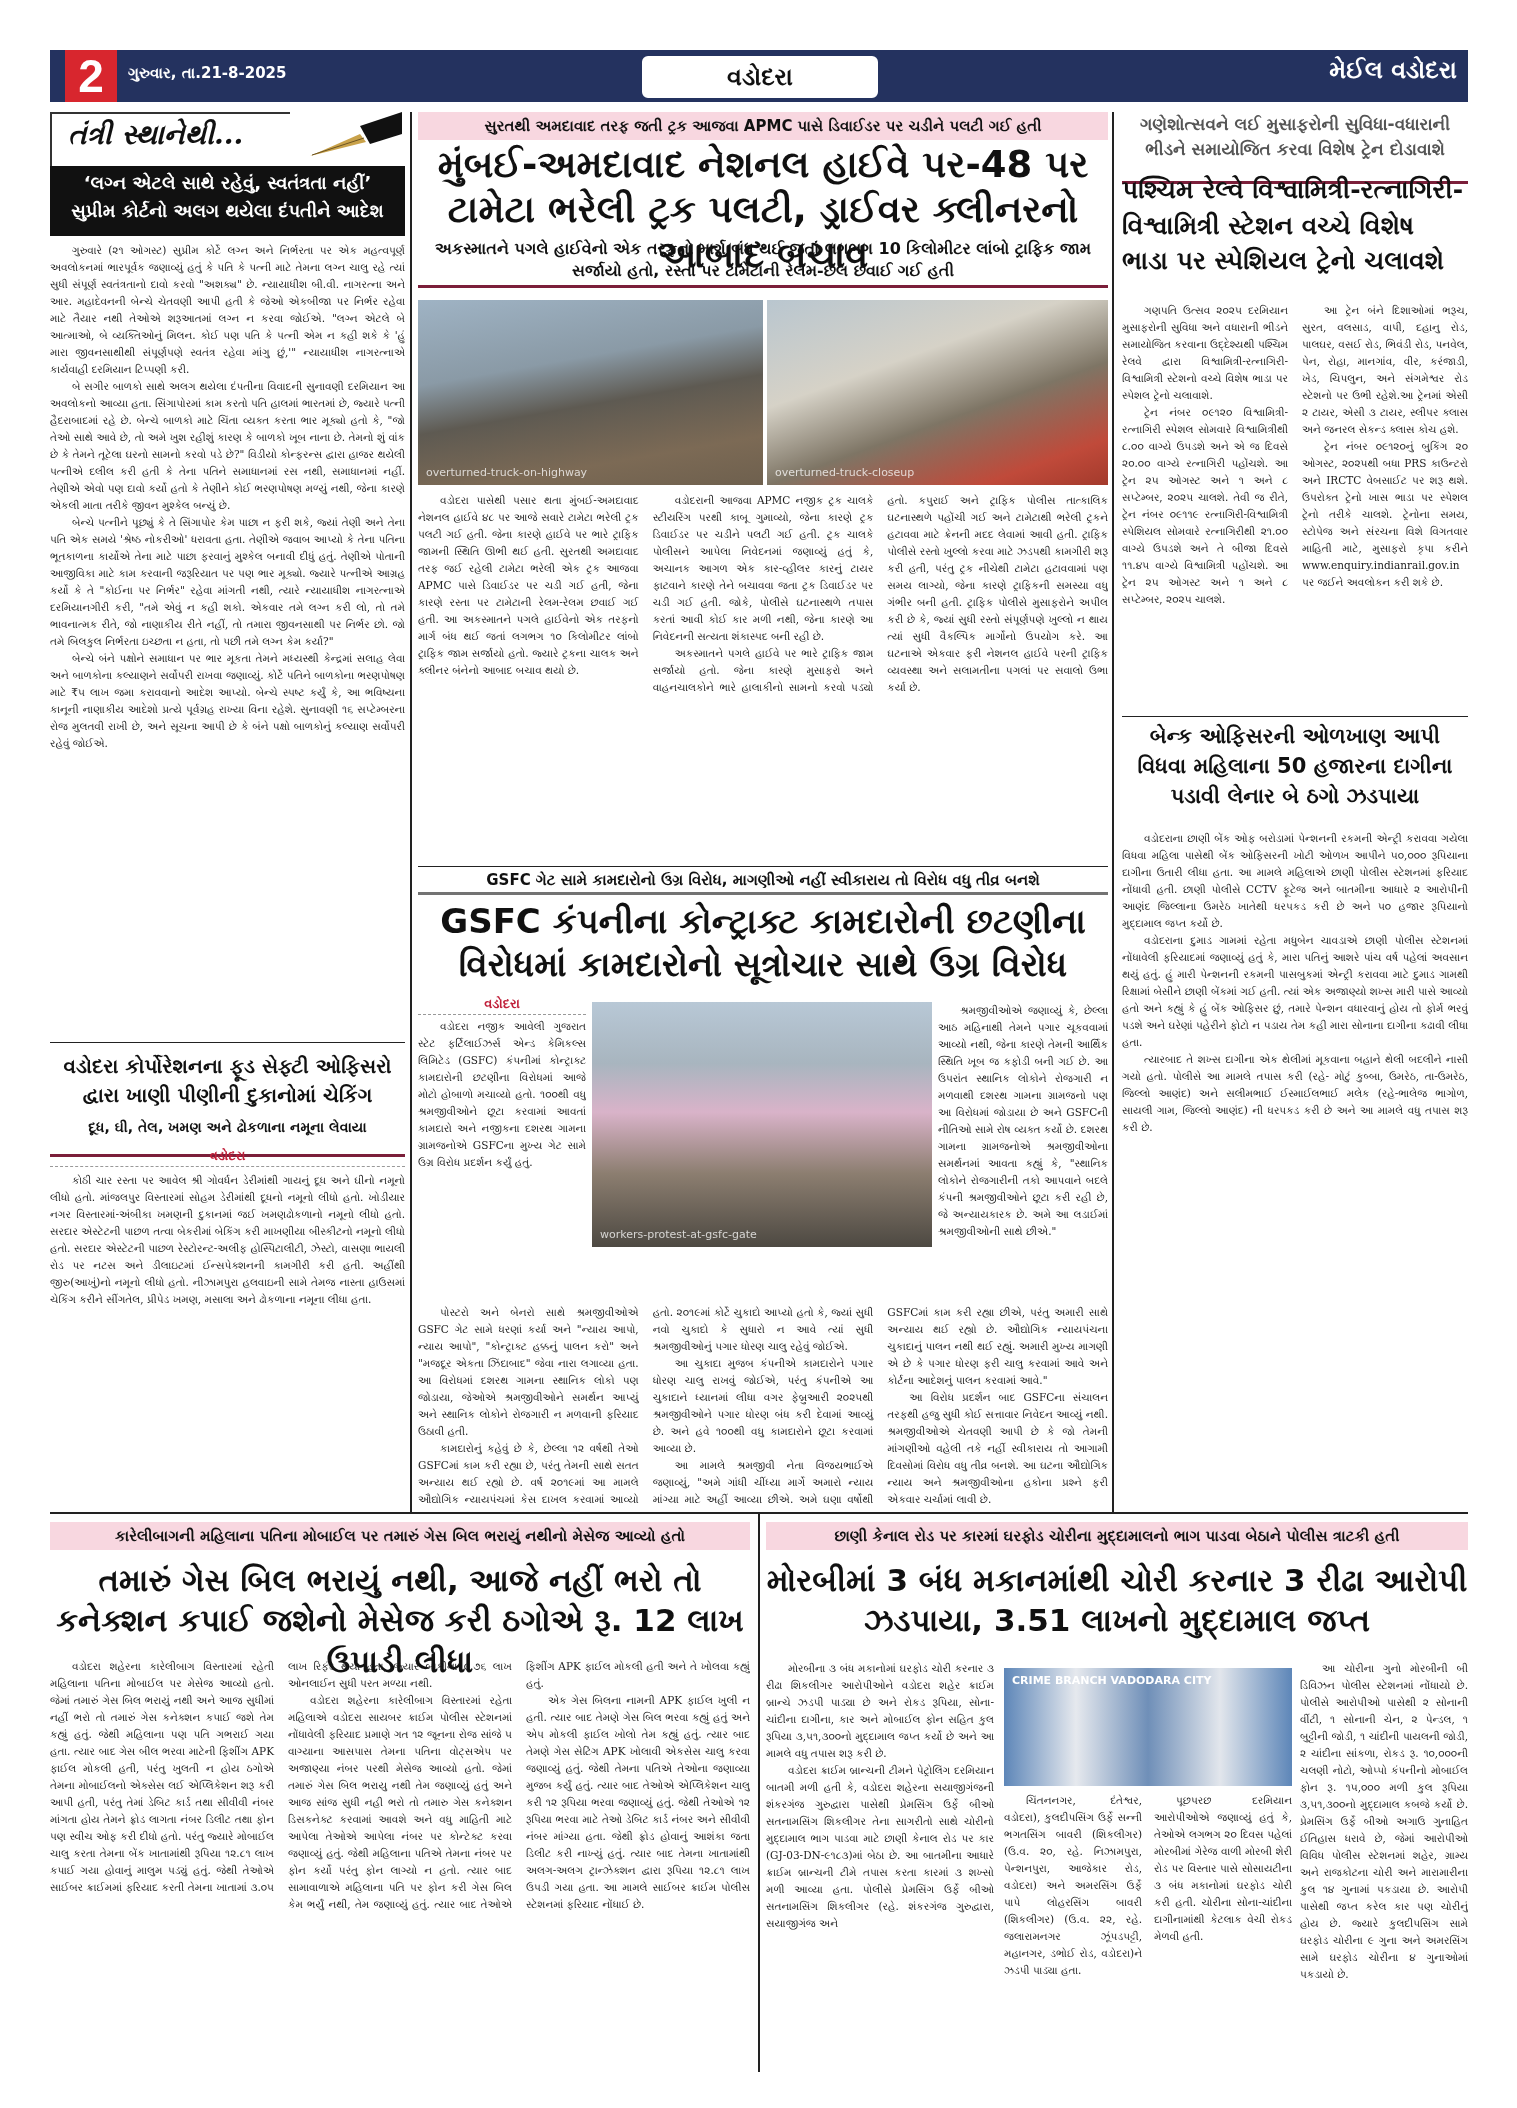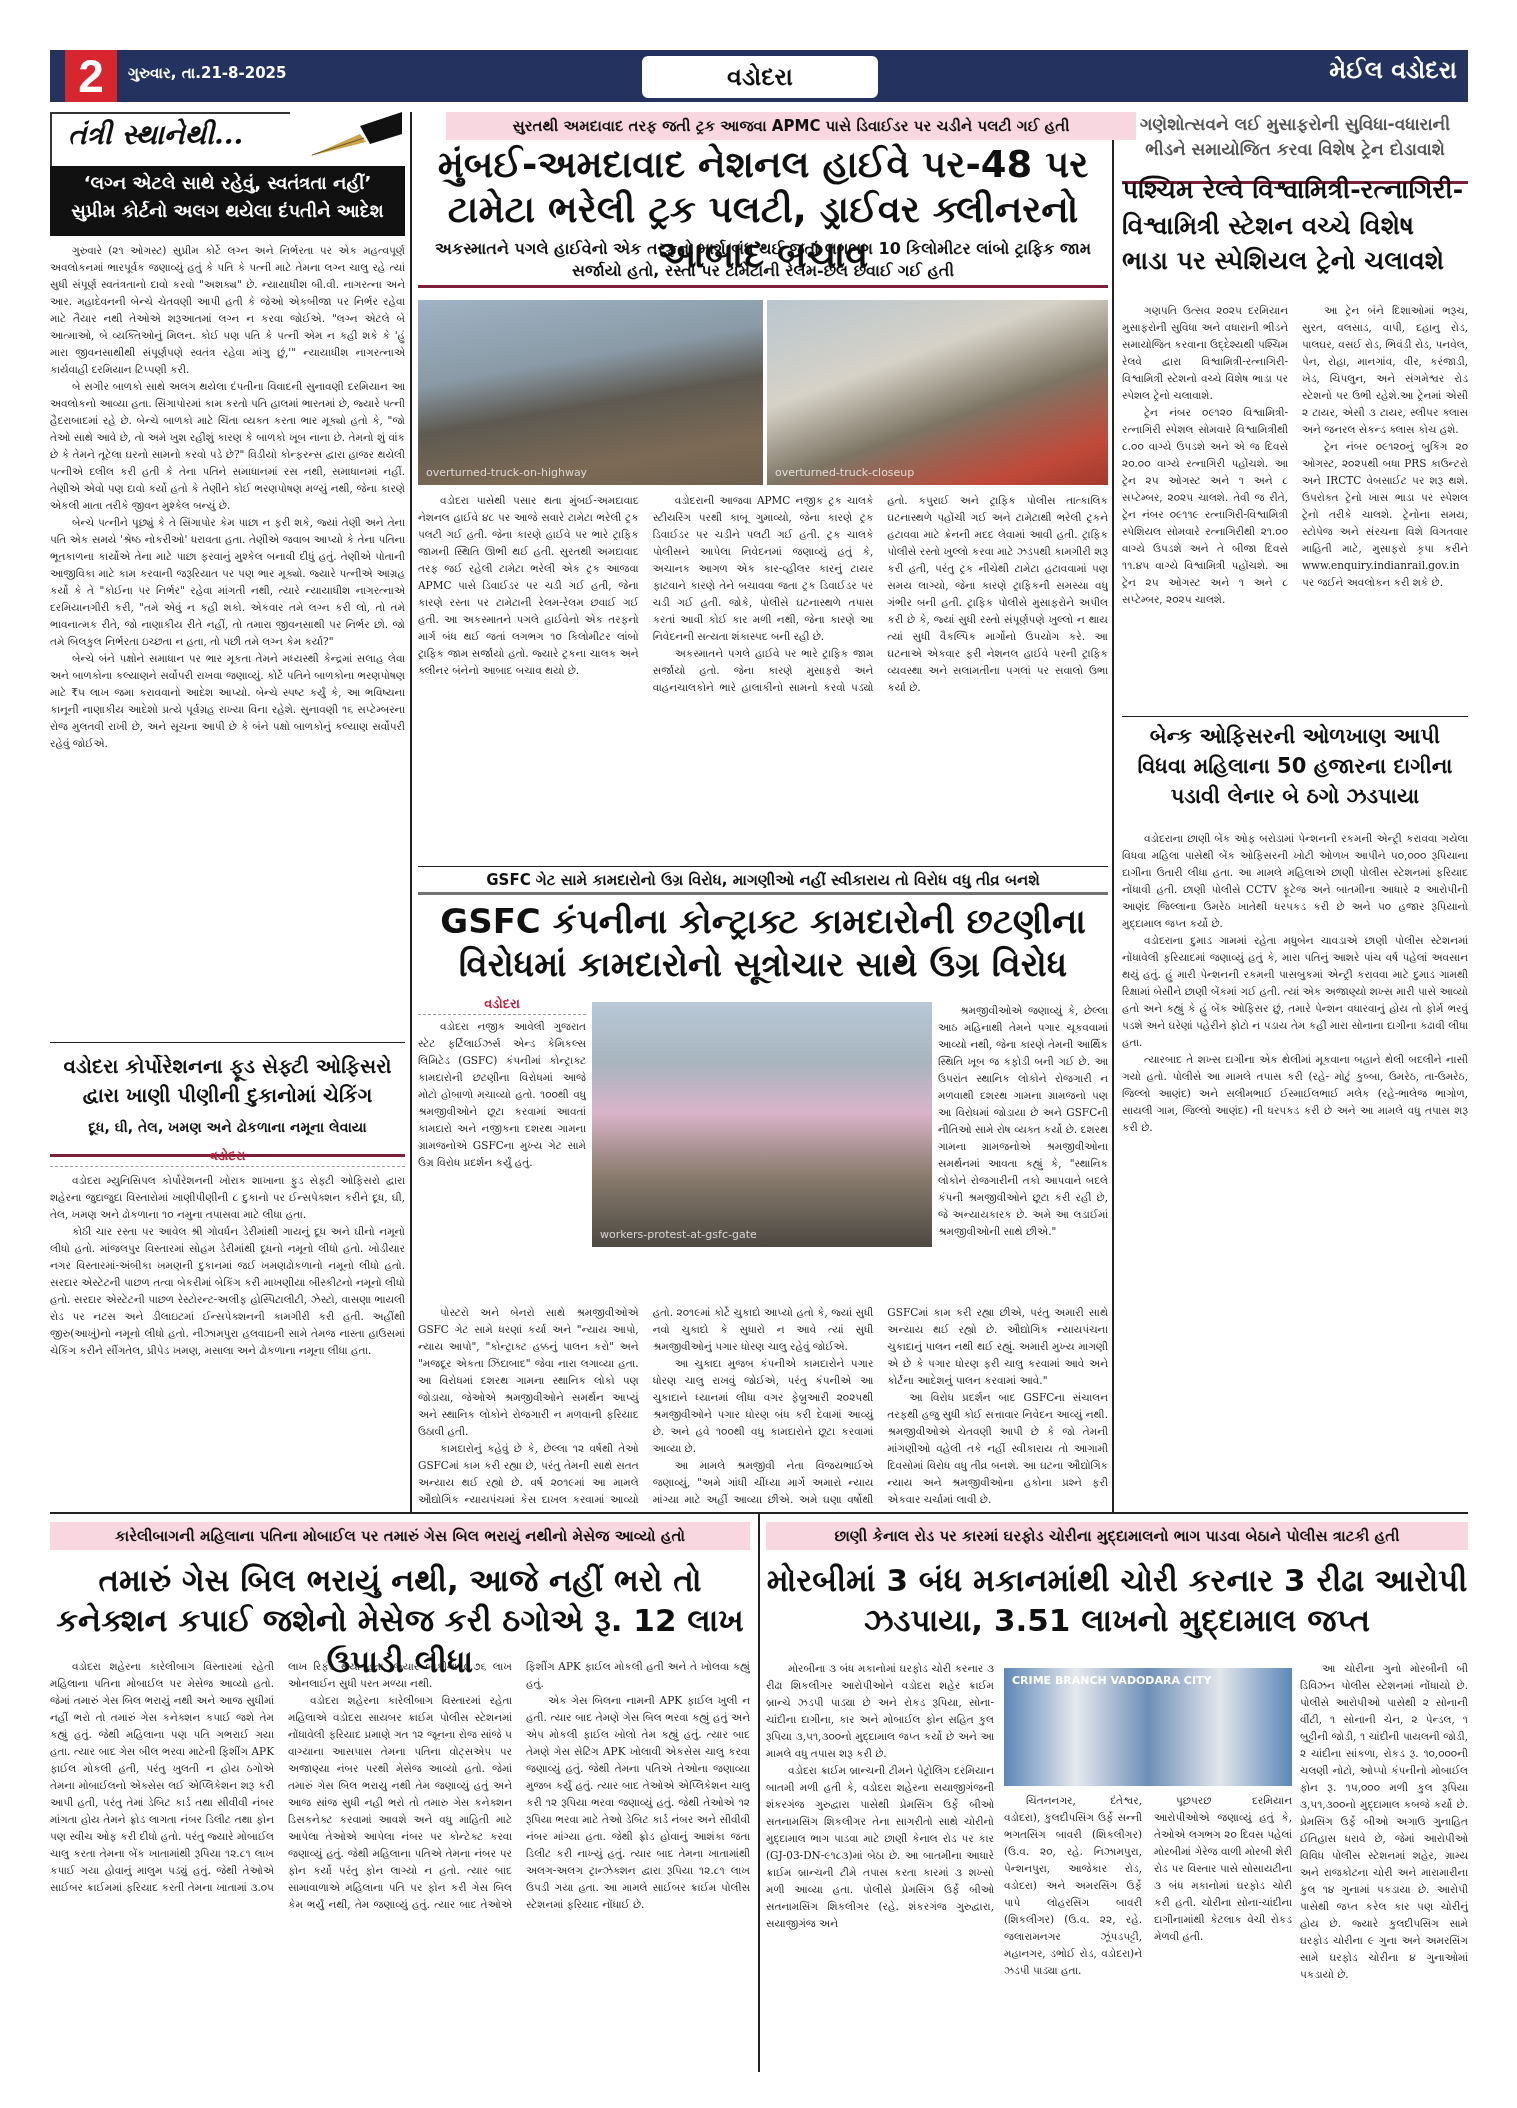--- a/index.html
+++ b/index.html
@@ -60,25 +60,24 @@
   <p>બે સગીર બાળકો સાથે અલગ થયેલા દંપતીના વિવાદની સુનાવણી દરમિયાન આ અવલોકનો આવ્યા હતા. સિંગાપોરમાં કામ કરતો પતિ હાલમાં ભારતમાં છે, જ્યારે પત્ની હૈદરાબાદમાં રહે છે. બેન્ચે બાળકો માટે ચિંતા વ્યક્ત કરતા ભાર મૂક્યો હતો કે, "જો તેઓ સાથે આવે છે, તો અમે ખુશ રહીશું કારણ કે બાળકો ખૂબ નાના છે. તેમનો શું વાંક છે કે તેમને તૂટેલા ઘરનો સામનો કરવો પડે છે?" વિડીયો કોન્ફરન્સ દ્વારા હાજર થયેલી પત્નીએ દલીલ કરી હતી કે તેના પતિને સમાધાનમાં રસ નથી, સમાધાનમાં નહીં. તેણીએ એવો પણ દાવો કર્યો હતો કે તેણીને કોઈ ભરણપોષણ મળ્યું નથી, જેના કારણે એકલી માતા તરીકે જીવન મુશ્કેલ બન્યું છે.</p>
   <p>બેન્ચે પત્નીને પૂછ્યું કે તે સિંગાપોર કેમ પાછા ન ફરી શકે, જ્યાં તેણી અને તેના પતિ એક સમયે 'શ્રેષ્ઠ નોકરીઓ' ધરાવતા હતા. તેણીએ જવાબ આપ્યો કે તેના પતિના ભૂતકાળના કાર્યોએ તેના માટે પાછા ફરવાનું મુશ્કેલ બનાવી દીધું હતું. તેણીએ પોતાની આજીવિકા માટે કામ કરવાની જરૂરિયાત પર પણ ભાર મૂક્યો. જ્યારે પત્નીએ આગ્રહ કર્યો કે તે "કોઈના પર નિર્ભર" રહેવા માંગતી નથી, ત્યારે ન્યાયાધીશ નાગરત્નાએ દરમિયાનગીરી કરી, "તમે એવું ન કહી શકો. એકવાર તમે લગ્ન કરી લો, તો તમે ભાવનાત્મક રીતે, જો નાણાકીય રીતે નહીં, તો તમારા જીવનસાથી પર નિર્ભર છો. જો તમે બિલકુલ નિર્ભરતા ઇચ્છતા ન હતા, તો પછી તમે લગ્ન કેમ કર્યા?"</p>
   <p>બેન્ચે બંને પક્ષોને સમાધાન પર ભાર મૂકતા તેમને મધ્યસ્થી કેન્દ્રમાં સલાહ લેવા અને બાળકોના કલ્યાણને સર્વોપરી રાખવા જણાવ્યું. કોર્ટે પતિને બાળકોના ભરણપોષણ માટે ₹૫ લાખ જમા કરાવવાનો આદેશ આપ્યો. બેન્ચે સ્પષ્ટ કર્યું કે, આ ભવિષ્યના કાનૂની નાણાકીય આદેશો પ્રત્યે પૂર્વગ્રહ રાખ્યા વિના રહેશે. સુનાવણી ૧૬ સપ્ટેમ્બરના રોજ મુલતવી રાખી છે, અને સૂચના આપી છે કે બંને પક્ષો બાળકોનું કલ્યાણ સર્વોપરી રહેવું જોઈએ.</p>
 </div>
 <div class="abs rule-h" style="left:50px; top:1042px; width:355px; height:1px;"></div>
 
 <div class="abs headline" style="left:50px; top:1052px; width:355px; font-size:20px; line-height:1.45;">વડોદરા કોર્પોરેશનના ફૂડ સેફ્ટી ઓફિસરો દ્વારા ખાણી પીણીની દુકાનોમાં ચેકિંગ</div>
 <div class="abs deck" style="left:50px; top:1118px; width:355px; font-size:14px; border-bottom:3px solid #7b1f3a; padding-bottom:17px;">દૂધ, ઘી, તેલ, ખમણ અને ઢોકળાના નમૂના લેવાયા</div>
 <div class="abs dateline" style="left:50px; top:1148px; width:355px;">વડોદરા</div>
 <div class="abs body" style="left:50px; top:1172px; width:355px; height:335px; overflow:hidden;">
-  <p>વડોદરા મ્યુનિસિપલ કોર્પોરેશનની ખોરાક શાખાના ફુડ સેફ્ટી ઓફિસરો દ્વારા શહેરના જુદાજુદા વિસ્તારોમાં ખાણીપીણીની ૮ દુકાનો પર ઈન્સપેક્શન કરીને દૂધ, ઘી, તેલ, ખમણ અને ઢોકળાના ૧૦ નમુના તપાસવા માટે લીધા હતા.</p>
   <p>કોઠી ચાર રસ્તા પર આવેલ શ્રી ગોવર્ધન ડેરીમાંથી ગાયનું દૂધ અને ઘીનો નમૂનો લીધો હતો. માંજલપુર વિસ્તારમાં સોહમ ડેરીમાંથી દૂધનો નમૂનો લીધો હતો. ખોડીયાર નગર વિસ્તારમાં-અંબીકા ખમણની દુકાનમાં જઈ ખમણઢોકળાનો નમૂનો લીધો હતો. સરદાર એસ્ટેટની પાછળ તત્વા બેકરીમાં બેકિંગ કરી માખણીયા બીસ્કીટનો નમૂનો લીધો હતો. સરદાર એસ્ટેટની પાછળ રેસ્ટોરન્ટ-અલીફ હોસ્પિટાલીટી, ઝેસ્ટો, વાસણા ભાયલી રોડ પર નટસ અને ડીલાઇટમાં ઈન્સપેક્શનની કામગીરી કરી હતી. અહીંથી જીરુ(આખું)નો નમૂનો લીધો હતો. નીઝામપુરા હલવાઇની સામે તેમજ નાસ્તા હાઉસમાં ચેકિંગ કરીને સીંગતેલ, પ્રીપેડ ખમણ, મસાલા અને ઢોકળાના નમૂના લીધા હતા.</p>
 </div>
 
-<div class="abs kicker-pink" style="left:418px; top:112px; width:690px;margin-left:28px;">સુરતથી અમદાવાદ તરફ જતી ટ્રક આજવા APMC પાસે ડિવાઈડર પર ચડીને પલટી ગઈ હતી</div>
+<div class="abs kicker-pink" style="left:418px; top:112px; width:690px;">સુરતથી અમદાવાદ તરફ જતી ટ્રક આજવા APMC પાસે ડિવાઈડર પર ચડીને પલટી ગઈ હતી</div>
 <div class="abs headline" style="left:418px; top:142px; width:690px; font-size:37px; line-height:1.22;">મુંબઈ-અમદાવાદ નેશનલ હાઈવે પર-48 પર ટામેટા ભરેલી ટ્રક પલટી, ડ્રાઈવર ક્લીનરનો આબાદ બચાવ</div>
 <div class="abs deck" style="left:418px; top:238px; width:690px; font-size:16px; border-bottom:3px solid #7b1f3a; padding-bottom:4px;">અકસ્માતને પગલે હાઈવેનો એક તરફનો માર્ગ બંધ થઈ જતાં લગભગ 10 કિલોમીટર લાંબો ટ્રાફિક જામ સર્જાયો હતો, રસ્તા પર ટામેટાની રેલમ-છેલ છવાઈ ગઈ હતી</div>
 <div class="photo" style="left:418px; top:300px; width:345px; height:185px; background:linear-gradient(170deg,#9fb3c4 0%,#8a9aa6 35%,#5e5a52 55%,#7c6a55 80%,#6e604e 100%);">
   <span>overturned-truck-on-highway</span>
 </div>
 <div class="photo" style="left:767px; top:300px; width:341px; height:185px; background:linear-gradient(160deg,#b9c6cf 0%,#d6d2c7 35%,#7e7565 60%,#c04a3a 85%,#a33a2c 100%);">
   <span>overturned-truck-closeup</span>
 </div>
 <div class="abs body col3" style="left:418px; top:492px; width:690px; height:370px; overflow:hidden;">
   <p>વડોદરા પાસેથી પસાર થતા મુંબઈ-અમદાવાદ નેશનલ હાઈવે ૪૮ પર આજે સવારે ટામેટા ભરેલી ટ્રક પલટી ગઈ હતી. જેના કારણે હાઈવે પર ભારે ટ્રાફિક જામની સ્થિતિ ઊભી થઈ હતી. સુરતથી અમદાવાદ તરફ જઈ રહેલી ટામેટા ભરેલી એક ટ્રક આજવા APMC પાસે ડિવાઈડર પર ચડી ગઈ હતી, જેના કારણે રસ્તા પર ટામેટાની રેલમ-રેલમ છવાઈ ગઈ હતી. આ અકસ્માતને પગલે હાઈવેનો એક તરફનો માર્ગ બંધ થઈ જતાં લગભગ ૧૦ કિલોમીટર લાંબો ટ્રાફિક જામ સર્જાયો હતો. જ્યારે ટ્રકના ચાલક અને ક્લીનર બંનેનો આબાદ બચાવ થયો છે.</p>

